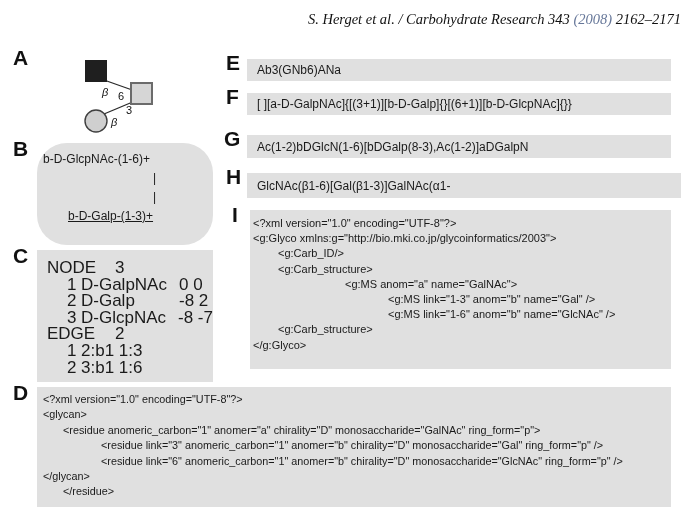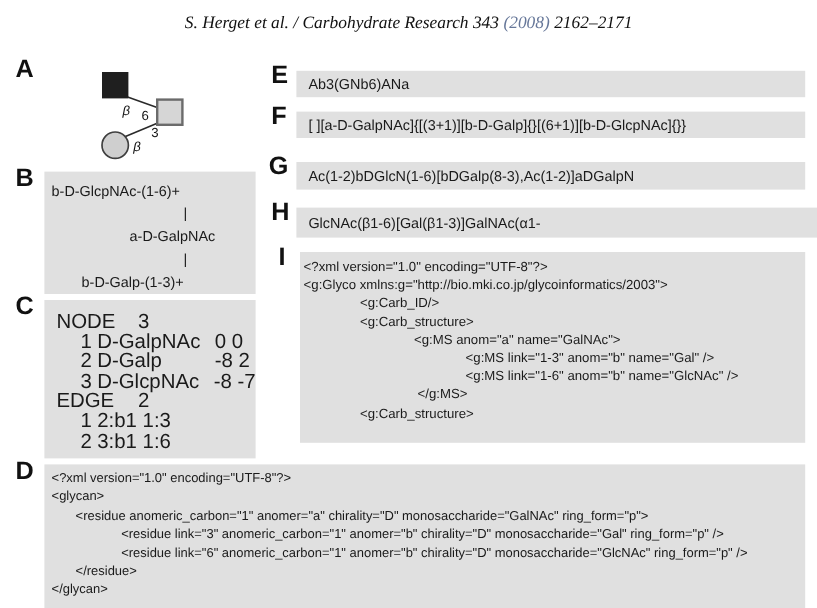--- a/index.html
+++ b/index.html
@@ -1,56 +1,56 @@
 <!DOCTYPE html>
 <html><head>
 <meta charset="utf-8">
 <style>
   html,body{margin:0;padding:0;background:#ffffff;}
   #page{position:relative;width:681px;height:507px;background:#ffffff;overflow:hidden;
         font-family:"Liberation Sans",sans-serif;color:#1a1a1a;}
 
   
-  .header{position:absolute;top:11px;left:0;width:681px;text-align:center;
+  .header{position:absolute;top:11px;left:0;width:681px;text-align:right;
           font-family:"Liberation Serif",serif;font-style:italic;font-size:14.5px;color:#111;}
   .header .year{color:#667799;}
 
   
   .plabel{position:absolute;font-weight:bold;font-size:21px;color:#111;line-height:1;}
 
   
   .gbox{position:absolute;background:#e0e0e0;}
 
   
   .nline{position:absolute;left:10px;top:50%;transform:translateY(-50%);
          font-size:12px;white-space:nowrap;}
 
   
   .b-line{font-size:12px;line-height:19px;white-space:pre;}
-  #boxB{padding-top:7px;}
-  .b-i0{margin-left:6px;} .b-i1{margin-left:116px;} .b-i2{margin-left:71px;} .b-i3{margin-left:31px;}
+  #boxB{padding-top:7px;border-radius:30px;}
+  .b-i0{margin-left:6px;} .b-i1{margin-left:116px;} .b-i2{margin-left:71px;} .b-i3{margin-left:31px;text-decoration:underline;}
 
   
   #boxC{padding-top:10px;font-size:17px;line-height:16.6px;}
   .c-row{display:flex;white-space:pre;}
   .c-kw{margin-left:10px;width:38px;}
   .c-cnt{margin-left:30px;}
   .c-num{margin-left:30px;width:8px;text-align:right;}
   .c-name{margin-left:6px;width:98px;}
   .c-coord{}
   .c-val{margin-left:6px;}
 
   
   .code{font-size:10.5px;line-height:15.2px;white-space:pre;}
   #boxD{padding-top:5px;}
   #boxD .code{font-size:10.8px;line-height:15.4px;}
   .d-i0{margin-left:6px;} .d-i1{margin-left:26px;} .d-i3{margin-left:64px;}
   #boxI{padding-top:6px;}
   #boxI .code{font-size:11px;line-height:15.2px;}
-  .i-l0{margin-left:3px;} .i-l2{margin-left:50px;} .i-l4{margin-left:95px;}
+  .i-l0{margin-left:3px;} .i-l2{margin-left:28px;} .i-l4{margin-left:95px;}
   .i-l6{margin-left:138px;} .i-l5{margin-left:98px;}
 </style>
 </head>
 <body>
 
 <div id="page">
 
   <div class="header">
     <span>S. Herget et al. / Carbohydrate Research 343 </span><span class="year">(2008)</span><span> 2162–2171</span>
   </div>
@@ -73,21 +73,20 @@
     <circle cx="36" cy="69" r="11" fill="#cfcfcf" stroke="#3f3f3f" stroke-width="1.4"></circle>
     <text x="42" y="44" font-size="11" font-style="italic" fill="#111">β</text>
     <text x="58" y="48" font-size="11" fill="#111">6</text>
     <text x="51" y="74" font-size="11" font-style="italic" fill="#111">β</text>
     <text x="66" y="62" font-size="11" fill="#111">3</text>
   </svg>
 
   <div id="boxB" class="gbox" style="left:37px;top:143px;width:176px;height:95px;">
     <div class="b-line b-i0">b-D-GlcpNAc-(1-6)+</div>
     <div class="b-line b-i1">|</div>
-    <div class="b-line b-i2">a-D-GalpNAc</div>
     <div class="b-line b-i1">|</div>
     <div class="b-line b-i3">b-D-Galp-(1-3)+</div>
   </div>
 
   <div id="boxC" class="gbox" style="left:37px;top:250px;width:176px;height:122px;">
     <div class="c-row">
       <span class="c-kw">NODE</span>
       <span class="c-cnt">3</span>
     </div>
     <div class="c-row">
@@ -133,27 +132,27 @@
   </div>
 
   <div id="boxI" class="gbox" style="left:250px;top:210px;width:421px;height:153px;">
     <div class="code i-l0">&lt;?xml version="1.0" encoding="UTF-8"?&gt;</div>
     <div class="code i-l0">&lt;g:Glyco xmlns:g="http://bio.mki.co.jp/glycoinformatics/2003"&gt;</div>
     <div class="code i-l2">&lt;g:Carb_ID/&gt;</div>
     <div class="code i-l2">&lt;g:Carb_structure&gt;</div>
     <div class="code i-l4">&lt;g:MS anom="a" name="GalNAc"&gt;</div>
     <div class="code i-l6">&lt;g:MS link="1-3" anom="b" name="Gal" /&gt;</div>
     <div class="code i-l6">&lt;g:MS link="1-6" anom="b" name="GlcNAc" /&gt;</div>
-    <div class="code i-l5">&lt;/g:MS&gt;</div>
     <div class="code i-l2">&lt;g:Carb_structure&gt;</div>
+    <div class="code i-l0">&lt;/g:Glyco&gt;</div>
   </div>
 
   <div id="boxD" class="gbox" style="left:37px;top:387px;width:634px;height:116px;">
     <div class="code d-i0">&lt;?xml version="1.0" encoding="UTF-8"?&gt;</div>
     <div class="code d-i0">&lt;glycan&gt;</div>
     <div class="code d-i1">&lt;residue anomeric_carbon="1" anomer="a" chirality="D" monosaccharide="GalNAc" ring_form="p"&gt;</div>
     <div class="code d-i3">&lt;residue link="3" anomeric_carbon="1" anomer="b" chirality="D" monosaccharide="Gal" ring_form="p" /&gt;</div>
     <div class="code d-i3">&lt;residue link="6" anomeric_carbon="1" anomer="b" chirality="D" monosaccharide="GlcNAc" ring_form="p" /&gt;</div>
+    <div class="code d-i0">&lt;/glycan&gt;</div>
     <div class="code d-i1">&lt;/residue&gt;</div>
-    <div class="code d-i0">&lt;/glycan&gt;</div>
   </div>
 
 </div>
 
 </body></html>

